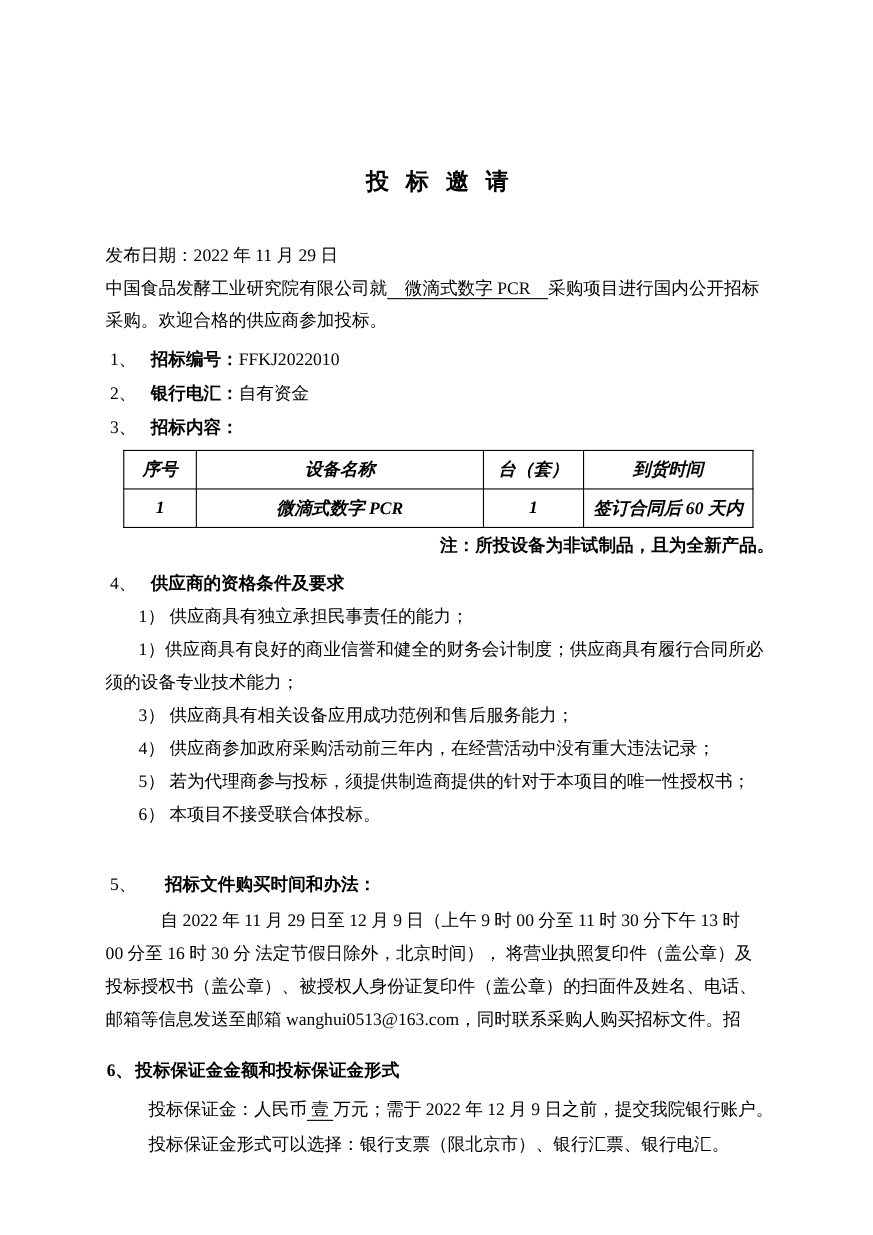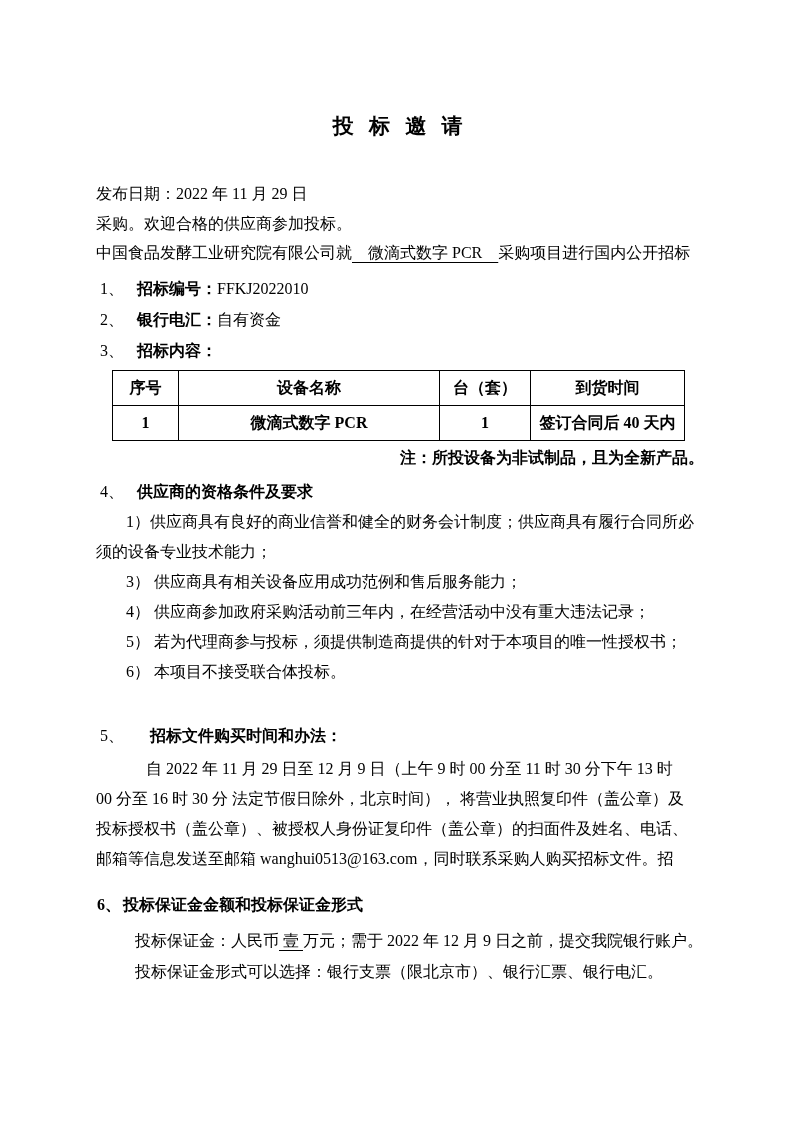--- a/index.html
+++ b/index.html
@@ -2,41 +2,42 @@
 <html><head>
 <meta charset="utf-8">
 <style>
   html,body{margin:0;padding:0;background:#ffffff;}
   .page{
     width:794px;height:1040px;box-sizing:border-box;
     background:#ffffff;color:#000000;
     padding:0 90px 0 96px;overflow:hidden;position:relative;
     font-family:"Liberation Serif","DejaVu Serif",serif;
     font-size:16px;
+    margin-top:39px;
   }
   .doc-title{
     margin-top:112px;text-align:center;
     font-size:21px;font-weight:bold;letter-spacing:5px;line-height:28px;
   }
   .pub-date{margin-top:44px;line-height:20px;}
   .para .line{white-space:nowrap;line-height:29px;}
   .intro{margin-top:5px;}
   .item{margin-top:13px;height:18px;line-height:18px;white-space:nowrap;}
   .item .num{display:inline-block;width:37px;margin-left:4px;}
   .item .label{font-weight:bold;}
   .item.item5 .num{width:50px;}
   .item.item6 .num{width:auto;margin-left:1px;margin-right:2px;font-weight:bold;}
   .u{text-decoration:underline;text-underline-offset:4px;}
   table.bid-table{
     border-collapse:collapse;table-layout:fixed;
     margin:10px 0 0 16px;width:568px;
   }
   table.bid-table td{
     border:1.5px solid #000;text-align:center;vertical-align:middle;
-    font-weight:bold;height:34px;font-size:16px;padding:0;
+    font-weight:bold;height:34px;font-size:16px;padding:0;font-style:italic;
   }
   .c1{width:65px;}.c2{width:260px;}.c3{width:90px;}.c4{width:153px;}
   .table-note{margin-top:8px;font-weight:bold;line-height:18px;white-space:nowrap;text-align:right;}
   .qual{margin-top:6px;}
   .qual .line{line-height:30px;}
   .purchase{margin-top:9px;}
   .purchase .line{line-height:30px;}
   .deposit{margin-top:11px;}
   .deposit .line{line-height:31px;}
   .ind30{padding-left:30px;}
@@ -49,22 +50,22 @@
 </head>
 <body>
 
 <div class="page">
 
   <div class="doc-title">投 标 邀 请</div>
 
   <div class="pub-date">发布日期：2022 年 11 月 29 日</div>
 
   <div class="para intro">
+    <div class="line"><span>中国食品发酵工业研究院有限公司就</span><span class="u">　微滴式数字 PCR　</span><span>采购项目进行国内公开招标</span></div>
     <div class="line">采购。欢迎合格的供应商参加投标。</div>
-    <div class="line"><span>中国食品发酵工业研究院有限公司就</span><span class="u">　微滴式数字 PCR　</span><span>采购项目进行国内公开招标</span></div>
   </div>
 
   <div class="item">
     <span class="num">1、</span><span class="label">招标编号：</span><span>FFKJ2022010</span>
   </div>
 
   <div class="item">
     <span class="num">2、</span><span class="label">银行电汇：</span><span>自有资金</span>
   </div>
 
@@ -77,32 +78,33 @@
         <tr>
       <td class="c1">序号</td>
       <td class="c2">设备名称</td>
       <td class="c3">台（套）</td>
       <td class="c4">到货时间</td>
     </tr>
     <tr>
       <td class="c1">1</td>
       <td class="c2">微滴式数字 PCR</td>
       <td class="c3">1</td>
-      <td class="c4">签订合同后 40 天内</td>
+      <td class="c4">签订合同后 60 天内</td>
     </tr>
   </tbody>
     </table>
 
   <div class="table-note">注：所投设备为非试制品，且为全新产品。</div>
 
   <div class="item sec4">
     <span class="num">4、</span><span class="label">供应商的资格条件及要求</span>
   </div>
 
   <div class="para qual">
+    <div class="line ind30">1） 供应商具有独立承担民事责任的能力；</div>
     <div class="line ind30">1）供应商具有良好的商业信誉和健全的财务会计制度；供应商具有履行合同所必</div>
     <div class="line">须的设备专业技术能力；</div>
     <div class="line ind30">3） 供应商具有相关设备应用成功范例和售后服务能力；</div>
     <div class="line ind30">4） 供应商参加政府采购活动前三年内，在经营活动中没有重大违法记录；</div>
     <div class="line ind30">5） 若为代理商参与投标，须提供制造商提供的针对于本项目的唯一性授权书；</div>
     <div class="line ind30">6） 本项目不接受联合体投标。</div>
   </div>
 
   <div class="item item5 sec5">
     <span class="num">5、</span><span class="label">招标文件购买时间和办法：</span>

